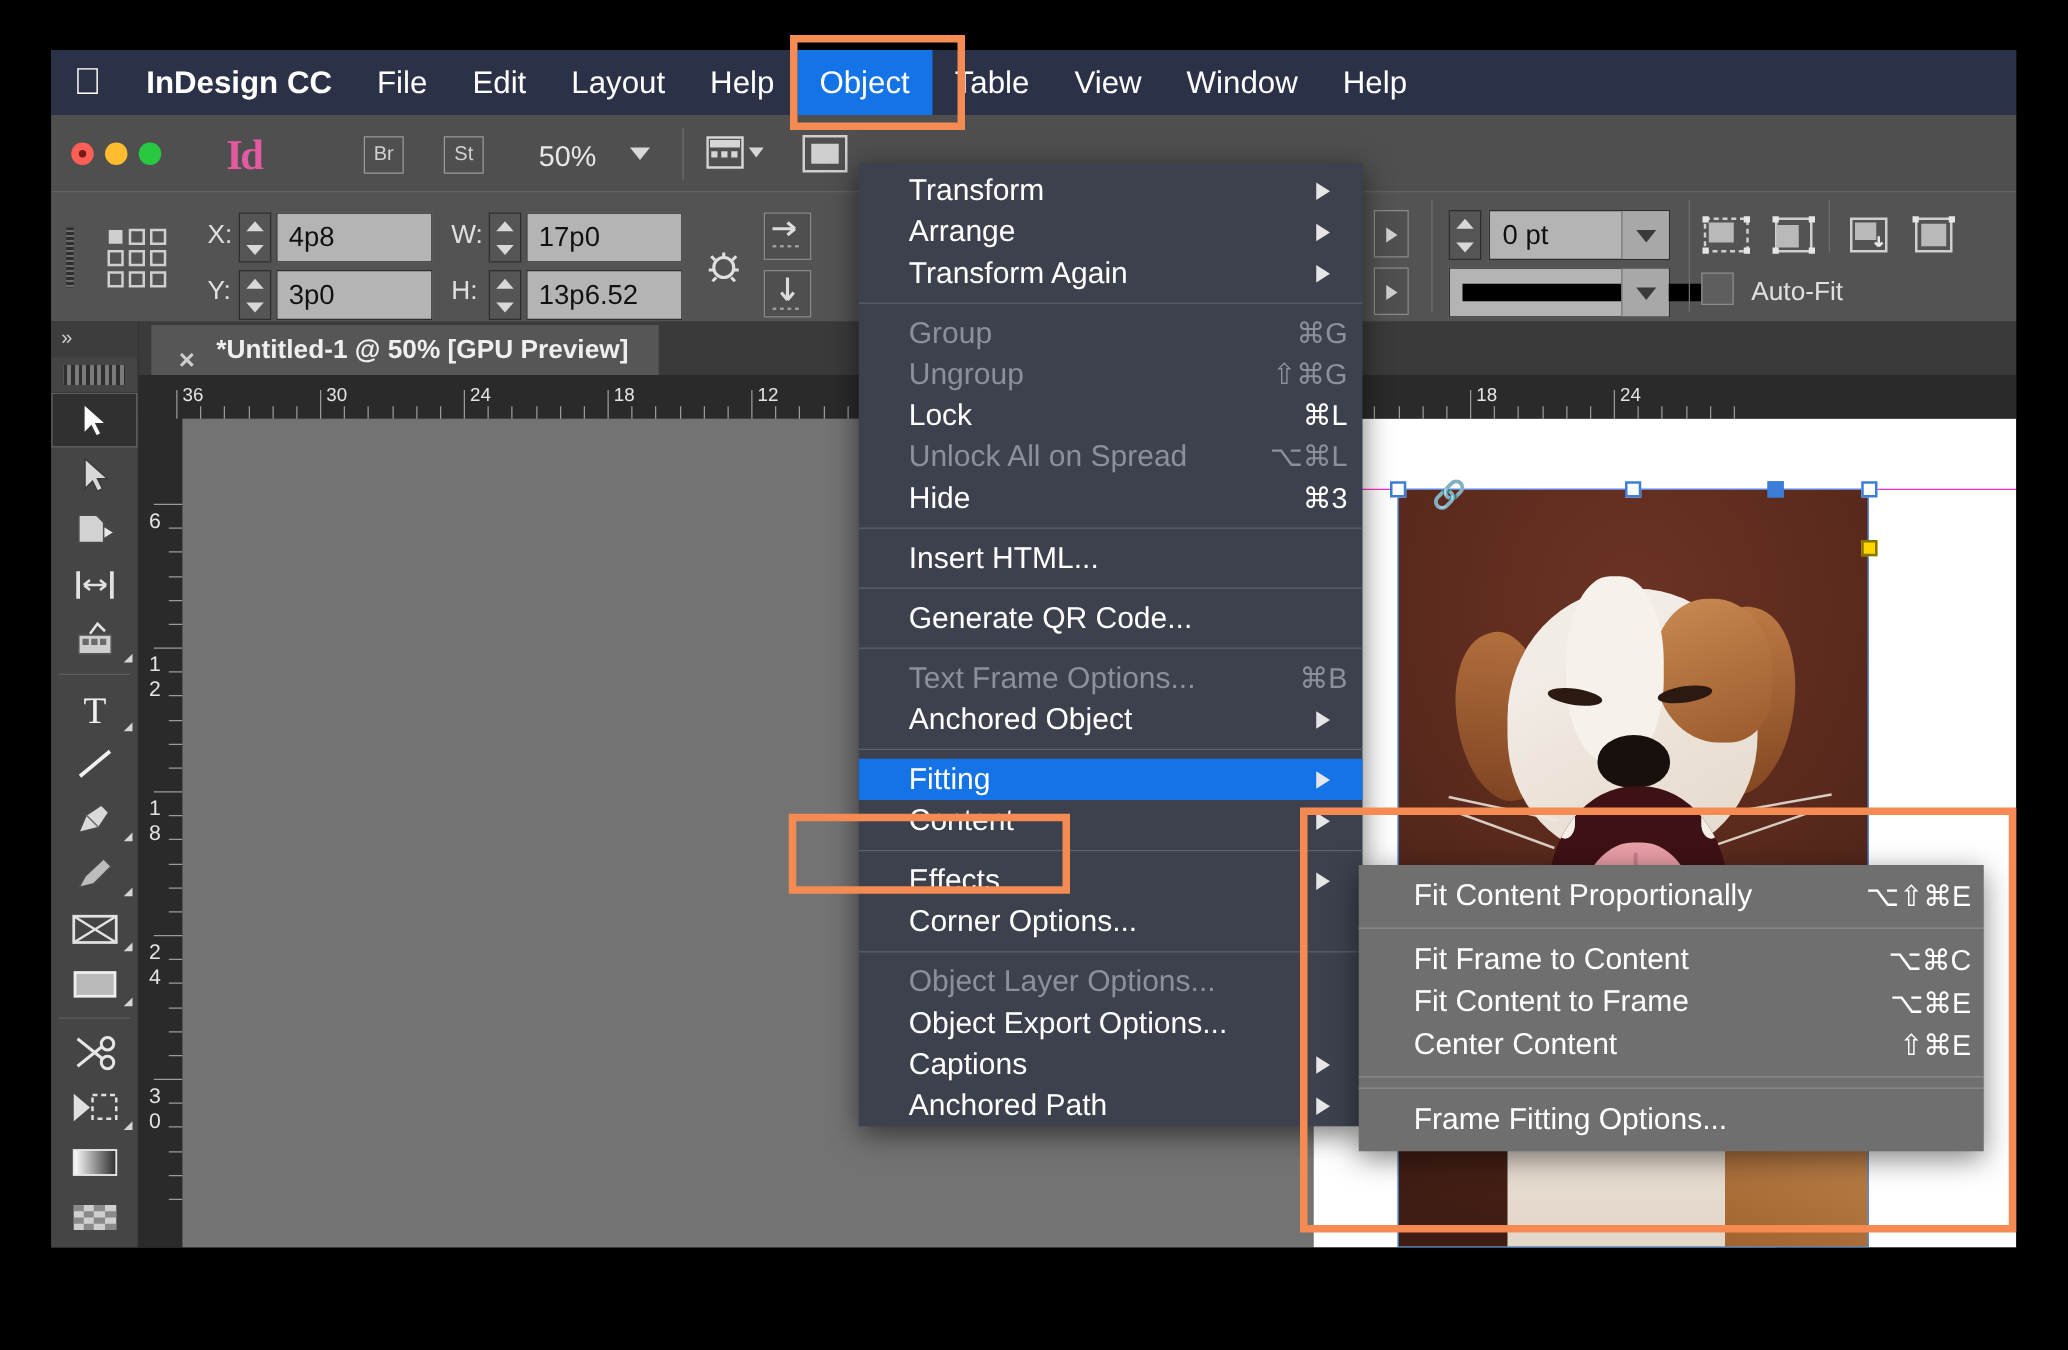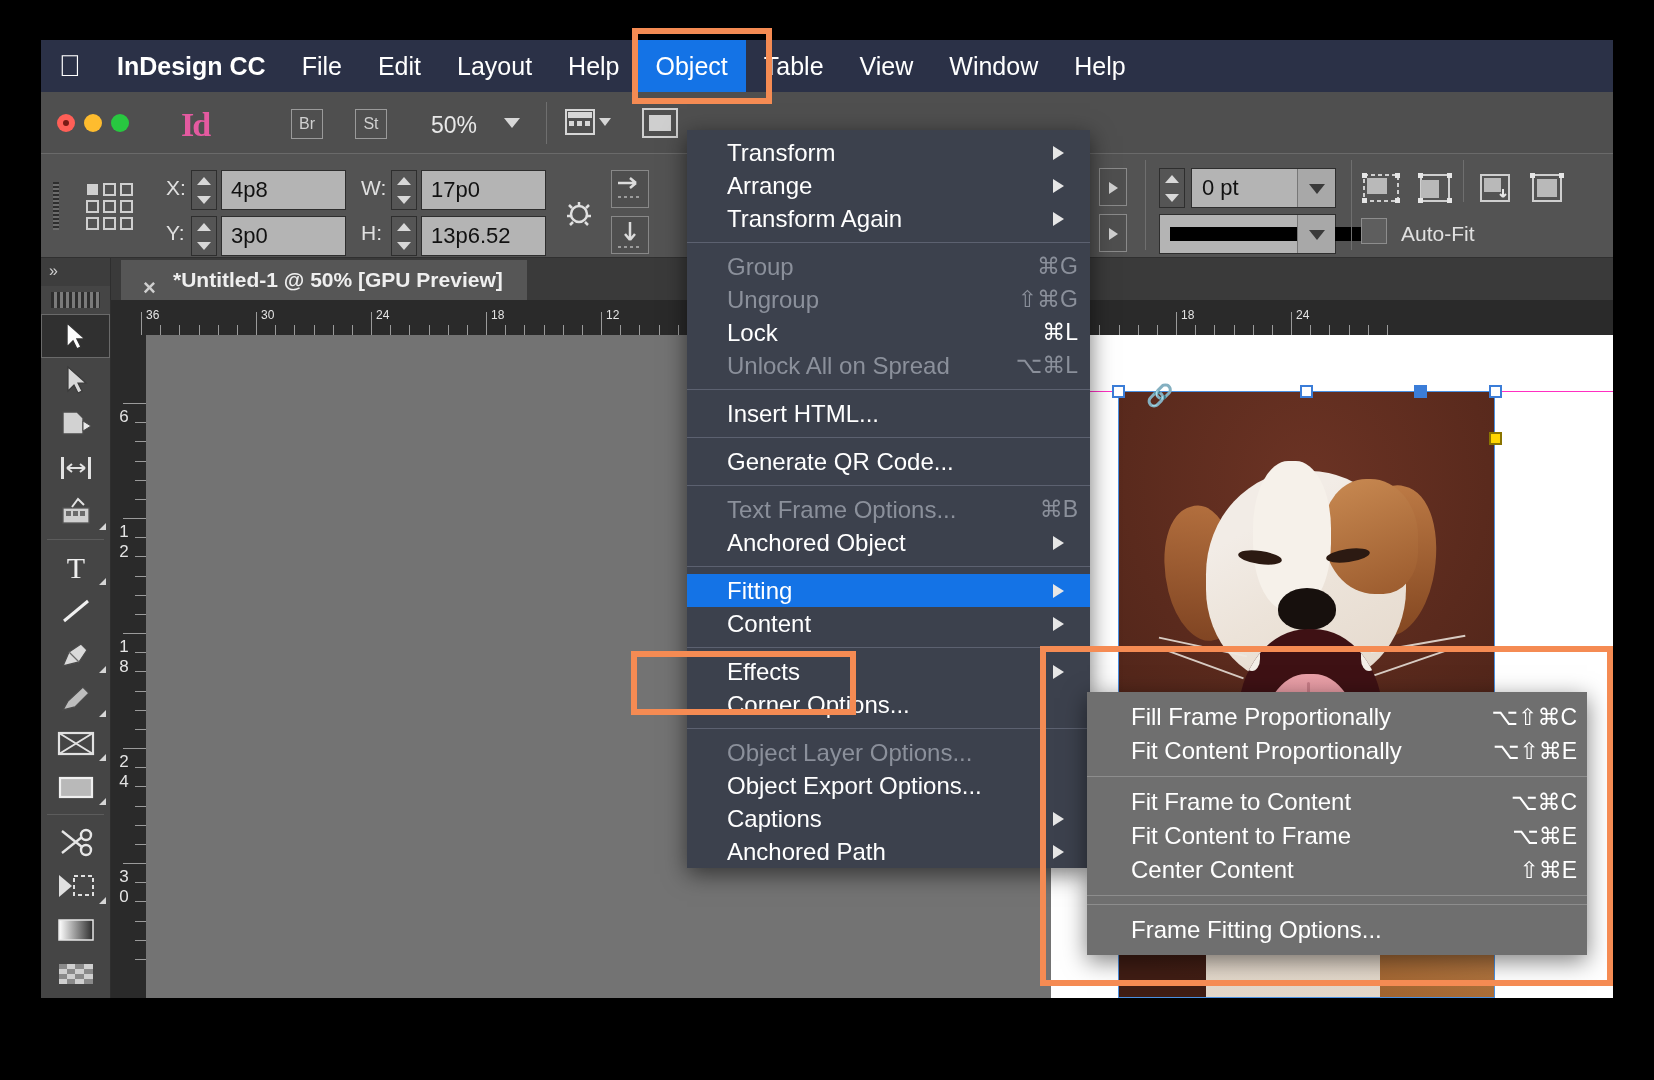--- a/index.html
+++ b/index.html
@@ -82,21 +82,21 @@
   .doctab{ position:absolute; left:10px; top:2px; height:40px; background:#565656; color:#efefef;
            font-size:21px; font-weight:bold; padding:0 24px 0 52px; line-height:40px; white-space:nowrap;}
   .doctab-x{ position:absolute; left:22px; top:8px; color:#cfcfcf; font-size:22px; }
   .hruler{ position:absolute; left:70px; top:260px; width:1502px; height:35px; background:#2a2a2a; color:#dcdcdc; }
   .vruler{ position:absolute; left:70px; top:295px; width:35px; height:663px; background:#2a2a2a; color:#dcdcdc;}
   .rulercorner{ position:absolute; left:70px; top:260px; width:35px; height:35px; background:#2a2a2a;}
   .rc-dots{ position:absolute; left:6px; top:8px; width:22px; height:8px;
             background:repeating-linear-gradient(90deg,#c8c8c8 0 2px,transparent 2px 5px),
                        linear-gradient(#c8c8c8,#c8c8c8) 0 0/100% 2px no-repeat; }
   .rtick{ position:absolute; background:#9a9a9a; }
-  .rnum{ position:absolute; font-size:12px; color:#e4e4e4; }
+  .rnum{ position:absolute; font-size:15px; color:#e4e4e4; }
   .canvas{ position:absolute; left:105px; top:295px; width:1467px; height:663px; background:#737373; overflow:hidden;}
   .page{ position:absolute; left:905px; top:0px; width:562px; height:663px; background:#fff; }
   .magenta{ position:absolute; left:905px; top:56px; width:562px; height:1px; background:#ff2fc2;}
 
   
   .photoframe{ position:absolute; left:972px; top:56px; width:377px; height:607px; overflow:hidden; }
   .dogimg{ position:absolute; left:0; top:0; width:377px; height:607px; background:
       radial-gradient(ellipse 120% 85% at 50% 15%, #6b3324 0%, #5a2a1d 40%, #401d14 100%); }
   
   .dog-head{ position:absolute; left:88px; top:80px; width:200px; height:215px; border-radius:48% 48% 45% 45%;
@@ -675,20 +675,21 @@
 
     <div class="omenu" id="omenu">
         <div class="mi"><span>Transform</span><span class="sub"></span></div>
         <div class="mi"><span>Arrange</span><span class="sub"></span></div>
         <div class="mi"><span>Transform Again</span><span class="sub"></span></div>
         <div class="msep"></div>
         <div class="mi dis"><span>Group</span><span class="sc">⌘G</span></div>
         <div class="mi dis"><span>Ungroup</span><span class="sc">⇧⌘G</span></div>
         <div class="mi"><span>Lock</span><span class="sc">⌘L</span></div>
         <div class="mi dis"><span>Unlock All on Spread</span><span class="sc">⌥⌘L</span></div>
+        <div class="mi"><span>Hide</span><span class="sc">⌘3</span></div>
         <div class="msep"></div>
         <div class="mi"><span>Insert HTML...</span></div>
         <div class="msep"></div>
         <div class="mi"><span>Generate QR Code...</span></div>
         <div class="msep"></div>
         <div class="mi dis"><span>Text Frame Options...</span><span class="sc">⌘B</span></div>
         <div class="mi"><span>Anchored Object</span><span class="sub"></span></div>
         <div class="msep"></div>
         <div class="mi hl"><span>Fitting</span><span class="sub"></span></div>
         <div class="mi"><span>Content</span><span class="sub"></span></div>
@@ -696,21 +697,20 @@
         <div class="mi"><span>Effects</span><span class="sub"></span></div>
         <div class="mi"><span>Corner Options...</span></div>
         <div class="msep"></div>
         <div class="mi dis"><span>Object Layer Options...</span></div>
         <div class="mi"><span>Object Export Options...</span></div>
         <div class="mi"><span>Captions</span><span class="sub"></span></div>
         <div class="mi"><span>Anchored Path</span><span class="sub"></span></div>
       </div>
 
     <div class="submenu" id="submenu">
-        <div class="smi"><span>Fill Frame Proportionally</span><span class="sc">⌥⇧⌘C</span></div>
         <div class="smi"><span>Fit Content Proportionally</span><span class="sc">⌥⇧⌘E</span></div>
         <div class="ssep"></div>
         <div class="smi"><span>Fit Frame to Content</span><span class="sc">⌥⌘C</span></div>
         <div class="smi"><span>Fit Content to Frame</span><span class="sc">⌥⌘E</span></div>
         <div class="smi"><span>Center Content</span><span class="sc">⇧⌘E</span></div>
         <div class="ssep"></div>
         <div class="ssep"></div>
         <div class="smi"><span>Frame Fitting Options...</span></div>
       </div>
   </div>

